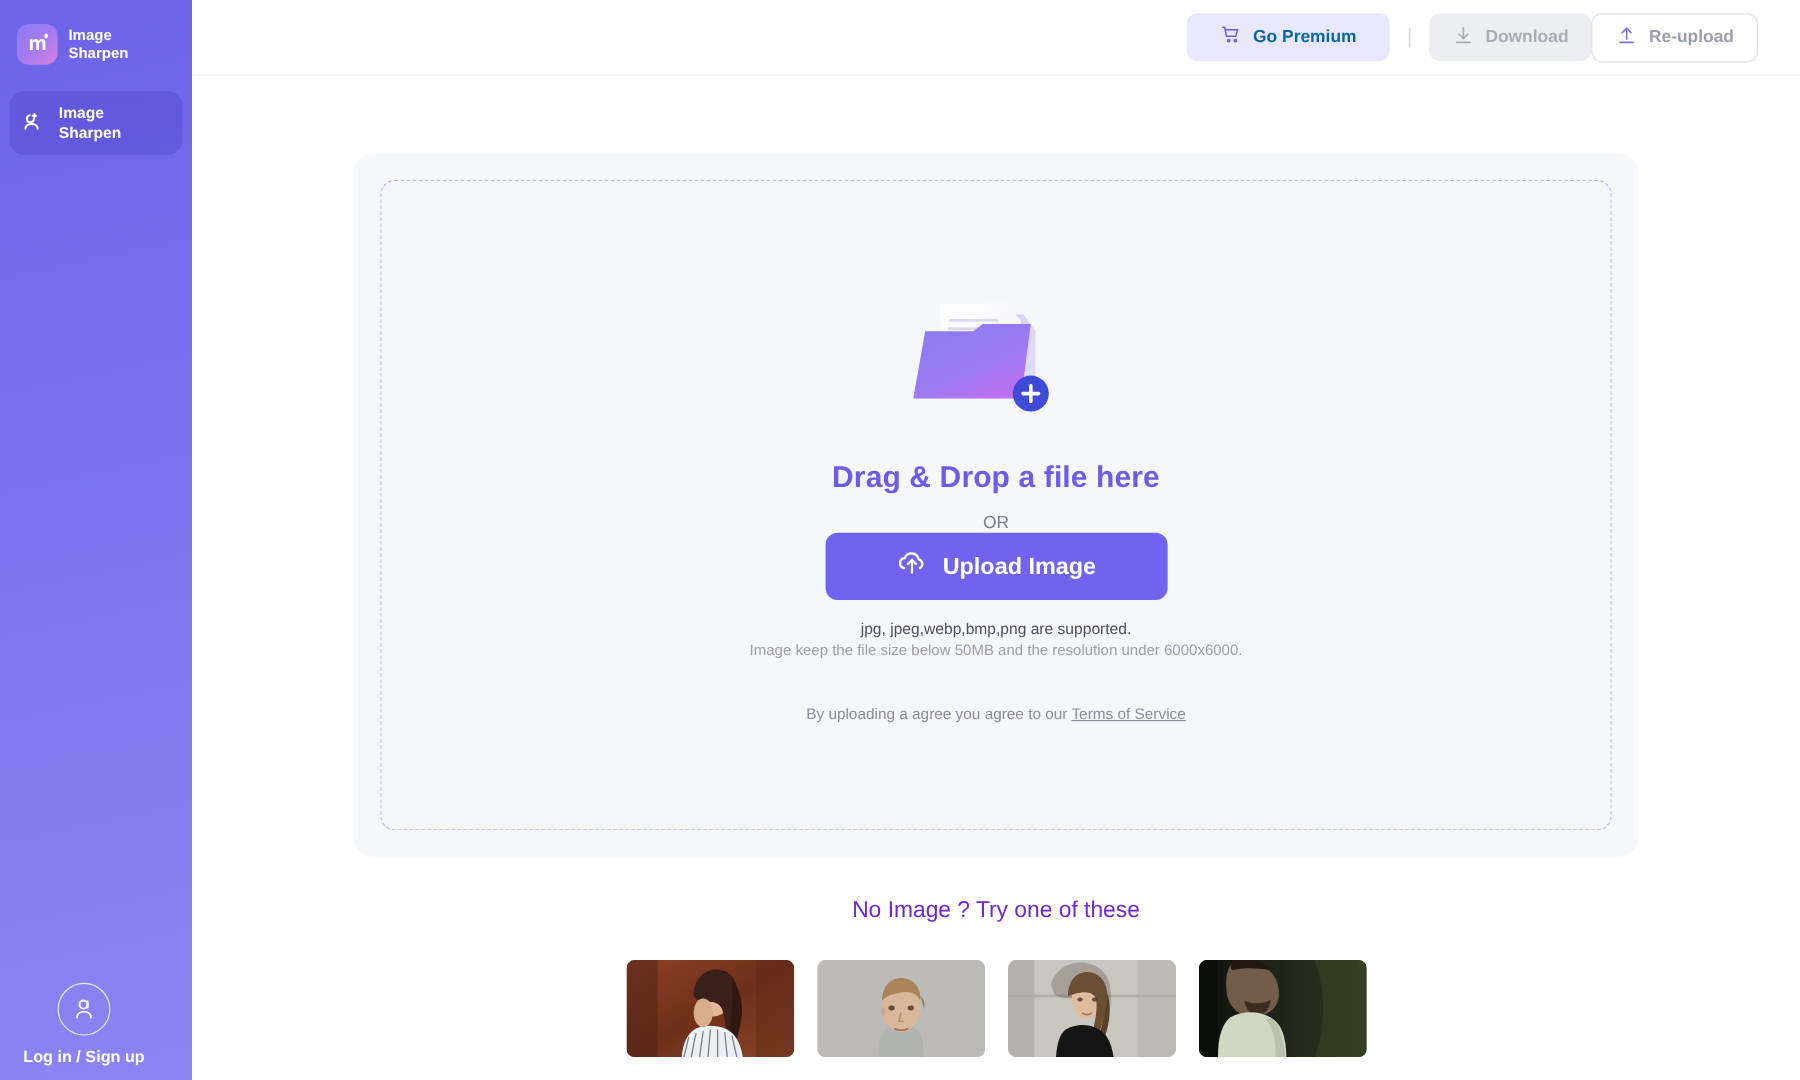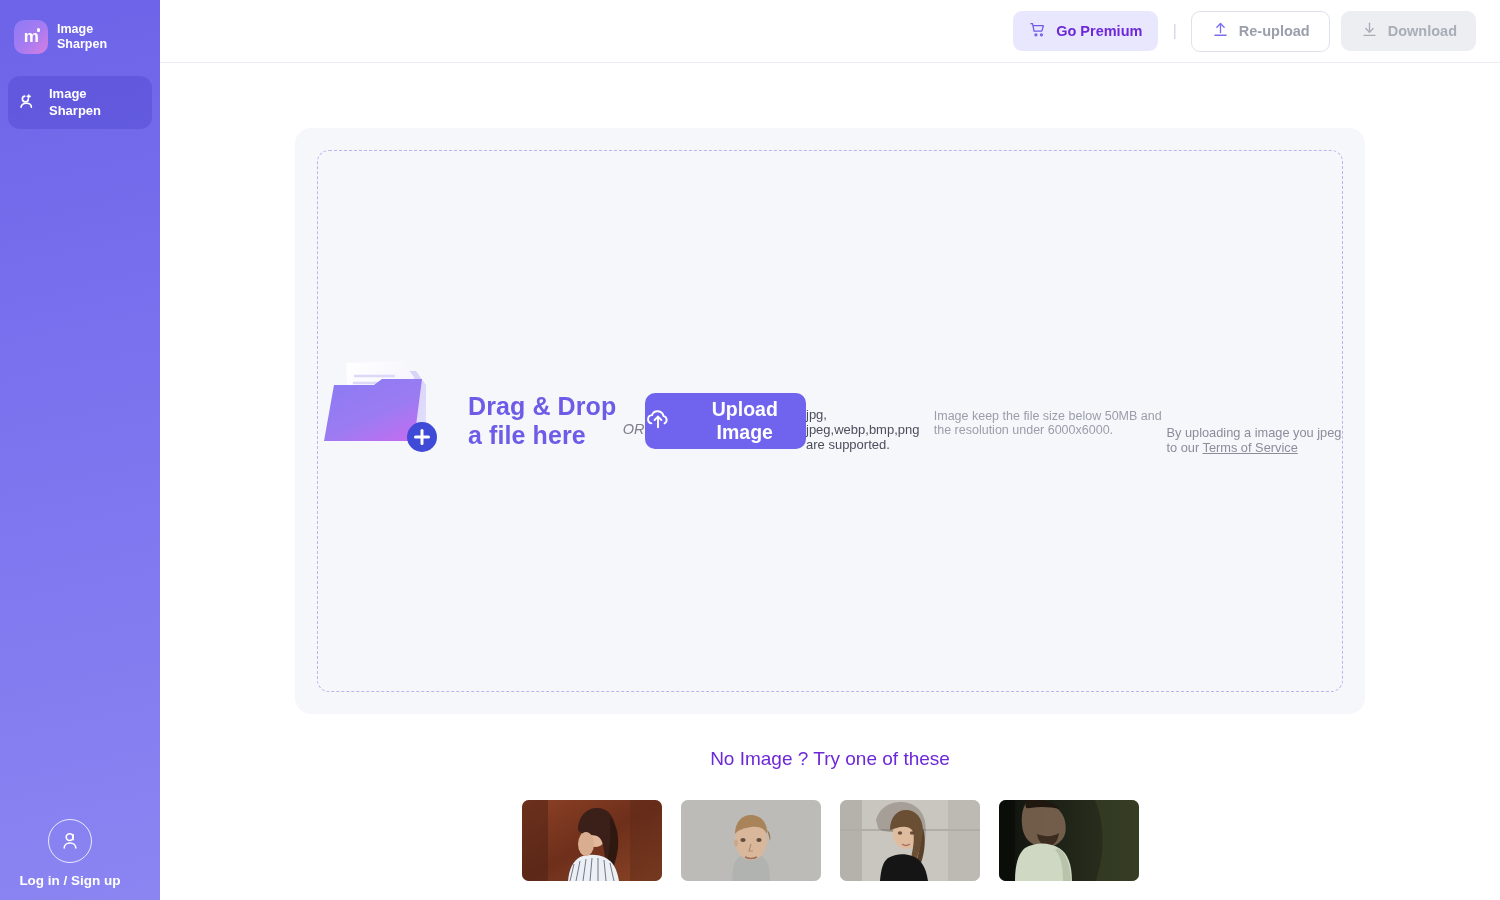--- a/index.html
+++ b/index.html
@@ -162,23 +162,23 @@
     gap: 9px;
     border-radius: 9px;
     font-size: 14.5px;
     font-weight: 700;
     cursor: pointer;
     border: none;
     white-space: nowrap;
   }
   .btn-premium {
     height: 40px;
-    padding: 0 16px;
+    padding: 0 28px;
     background: #e9e7fd;
-    color: #6d28d9;
+    color: #0369a1;
     text-align: center;
   }
   .topbar-sep {
     color: #d6d9e3;
     font-size: 17px;
     margin: 0 14px;
     user-select: none;
   }
   .btn-reupload {
     height: 41px;
@@ -214,20 +214,21 @@
     display: flex;
     align-items: center;
     justify-content: center;
   }
   .drop-zone {
     width: 100%;
     height: 100%;
     border: 1.4px dashed #b9b6ef;
     border-radius: 12px;
     display: flex;
+    flex-direction: column;
     align-items: center;
     justify-content: center;
     cursor: pointer;
   }
 
   .folder-icon {
     width: 150px;
     height: 120px;
     margin-bottom: 24px;
   }
@@ -235,21 +236,20 @@
   .drop-title {
     font-size: 25px;
     font-weight: 700;
     color: #6c5ce7;
     letter-spacing: 0.1px;
   }
   .drop-or {
     margin-top: 15px;
     font-size: 14.5px;
     color: #7b7f8c;
-    font-style: italic;
   }
 
   .btn-upload {
     width: 285px;
     height: 56px;
     border-radius: 10px;
     background: #7064ef;
     color: #ffffff;
     font-size: 19.5px;
     font-weight: 700;
@@ -356,40 +356,40 @@
             <path d="M2.5 3.5h2.2l2 10h10.4l2-7.2H6"></path>
             <circle cx="9.2" cy="18.4" r="1.3"></circle>
             <circle cx="16.6" cy="18.4" r="1.3"></circle>
           </svg>
         </span>
         <span>Go Premium</span>
       </button>
 
       <span class="topbar-sep">|</span>
 
+      <button class="btn btn-download">
+        <span>
+          <svg viewBox="0 0 24 24" width="19" height="19" fill="none" stroke="#a9adb8" stroke-width="1.7" stroke-linecap="round" stroke-linejoin="round">
+            <path d="M12 4v11.2"></path>
+            <path d="M7.4 10.8L12 15.4l4.6-4.6"></path>
+            <path d="M5 19.4h14"></path>
+          </svg>
+        </span>
+        <span>Download</span>
+      </button>
+
       <button class="btn btn-reupload">
         <span>
           <svg viewBox="0 0 24 24" width="19" height="19" fill="none" stroke="#7b6ff0" stroke-width="1.7" stroke-linecap="round" stroke-linejoin="round">
             <path d="M12 16V4.6"></path>
             <path d="M7.4 9.1L12 4.5l4.6 4.6"></path>
             <path d="M5 19.3h14"></path>
           </svg>
         </span>
         <span>Re-upload</span>
-      </button>
-
-      <button class="btn btn-download">
-        <span>
-          <svg viewBox="0 0 24 24" width="19" height="19" fill="none" stroke="#a9adb8" stroke-width="1.7" stroke-linecap="round" stroke-linejoin="round">
-            <path d="M12 4v11.2"></path>
-            <path d="M7.4 10.8L12 15.4l4.6-4.6"></path>
-            <path d="M5 19.4h14"></path>
-          </svg>
-        </span>
-        <span>Download</span>
       </button>
     </header>
 
     <div class="content">
 
       <div class="drop-card">
         <div class="drop-zone">
 
           <span class="folder-icon">
             <svg viewBox="0 0 150 120" width="150" height="120" fill="none">
@@ -436,21 +436,21 @@
                 <path d="M9.6 14L13 10.6 16.4 14"></path>
               </svg>
             </span>
             <span>Upload Image</span>
           </button>
 
           <div class="hint-1">jpg, jpeg,webp,bmp,png are supported.</div>
           <div class="hint-2">Image keep the file size below 50MB and the resolution under 6000x6000.</div>
 
           <div class="tos">
-            <span>By uploading a image you jpeg to our </span><a>Terms of Service</a>
+            <span>By uploading a agree you agree to our </span><a>Terms of Service</a>
           </div>
         </div>
       </div>
 
       <div class="samples-title">No Image ? Try one of these</div>
 
       <div class="samples">
 
         <div class="thumb">
           <svg viewBox="0 0 140 81" preserveAspectRatio="none">

